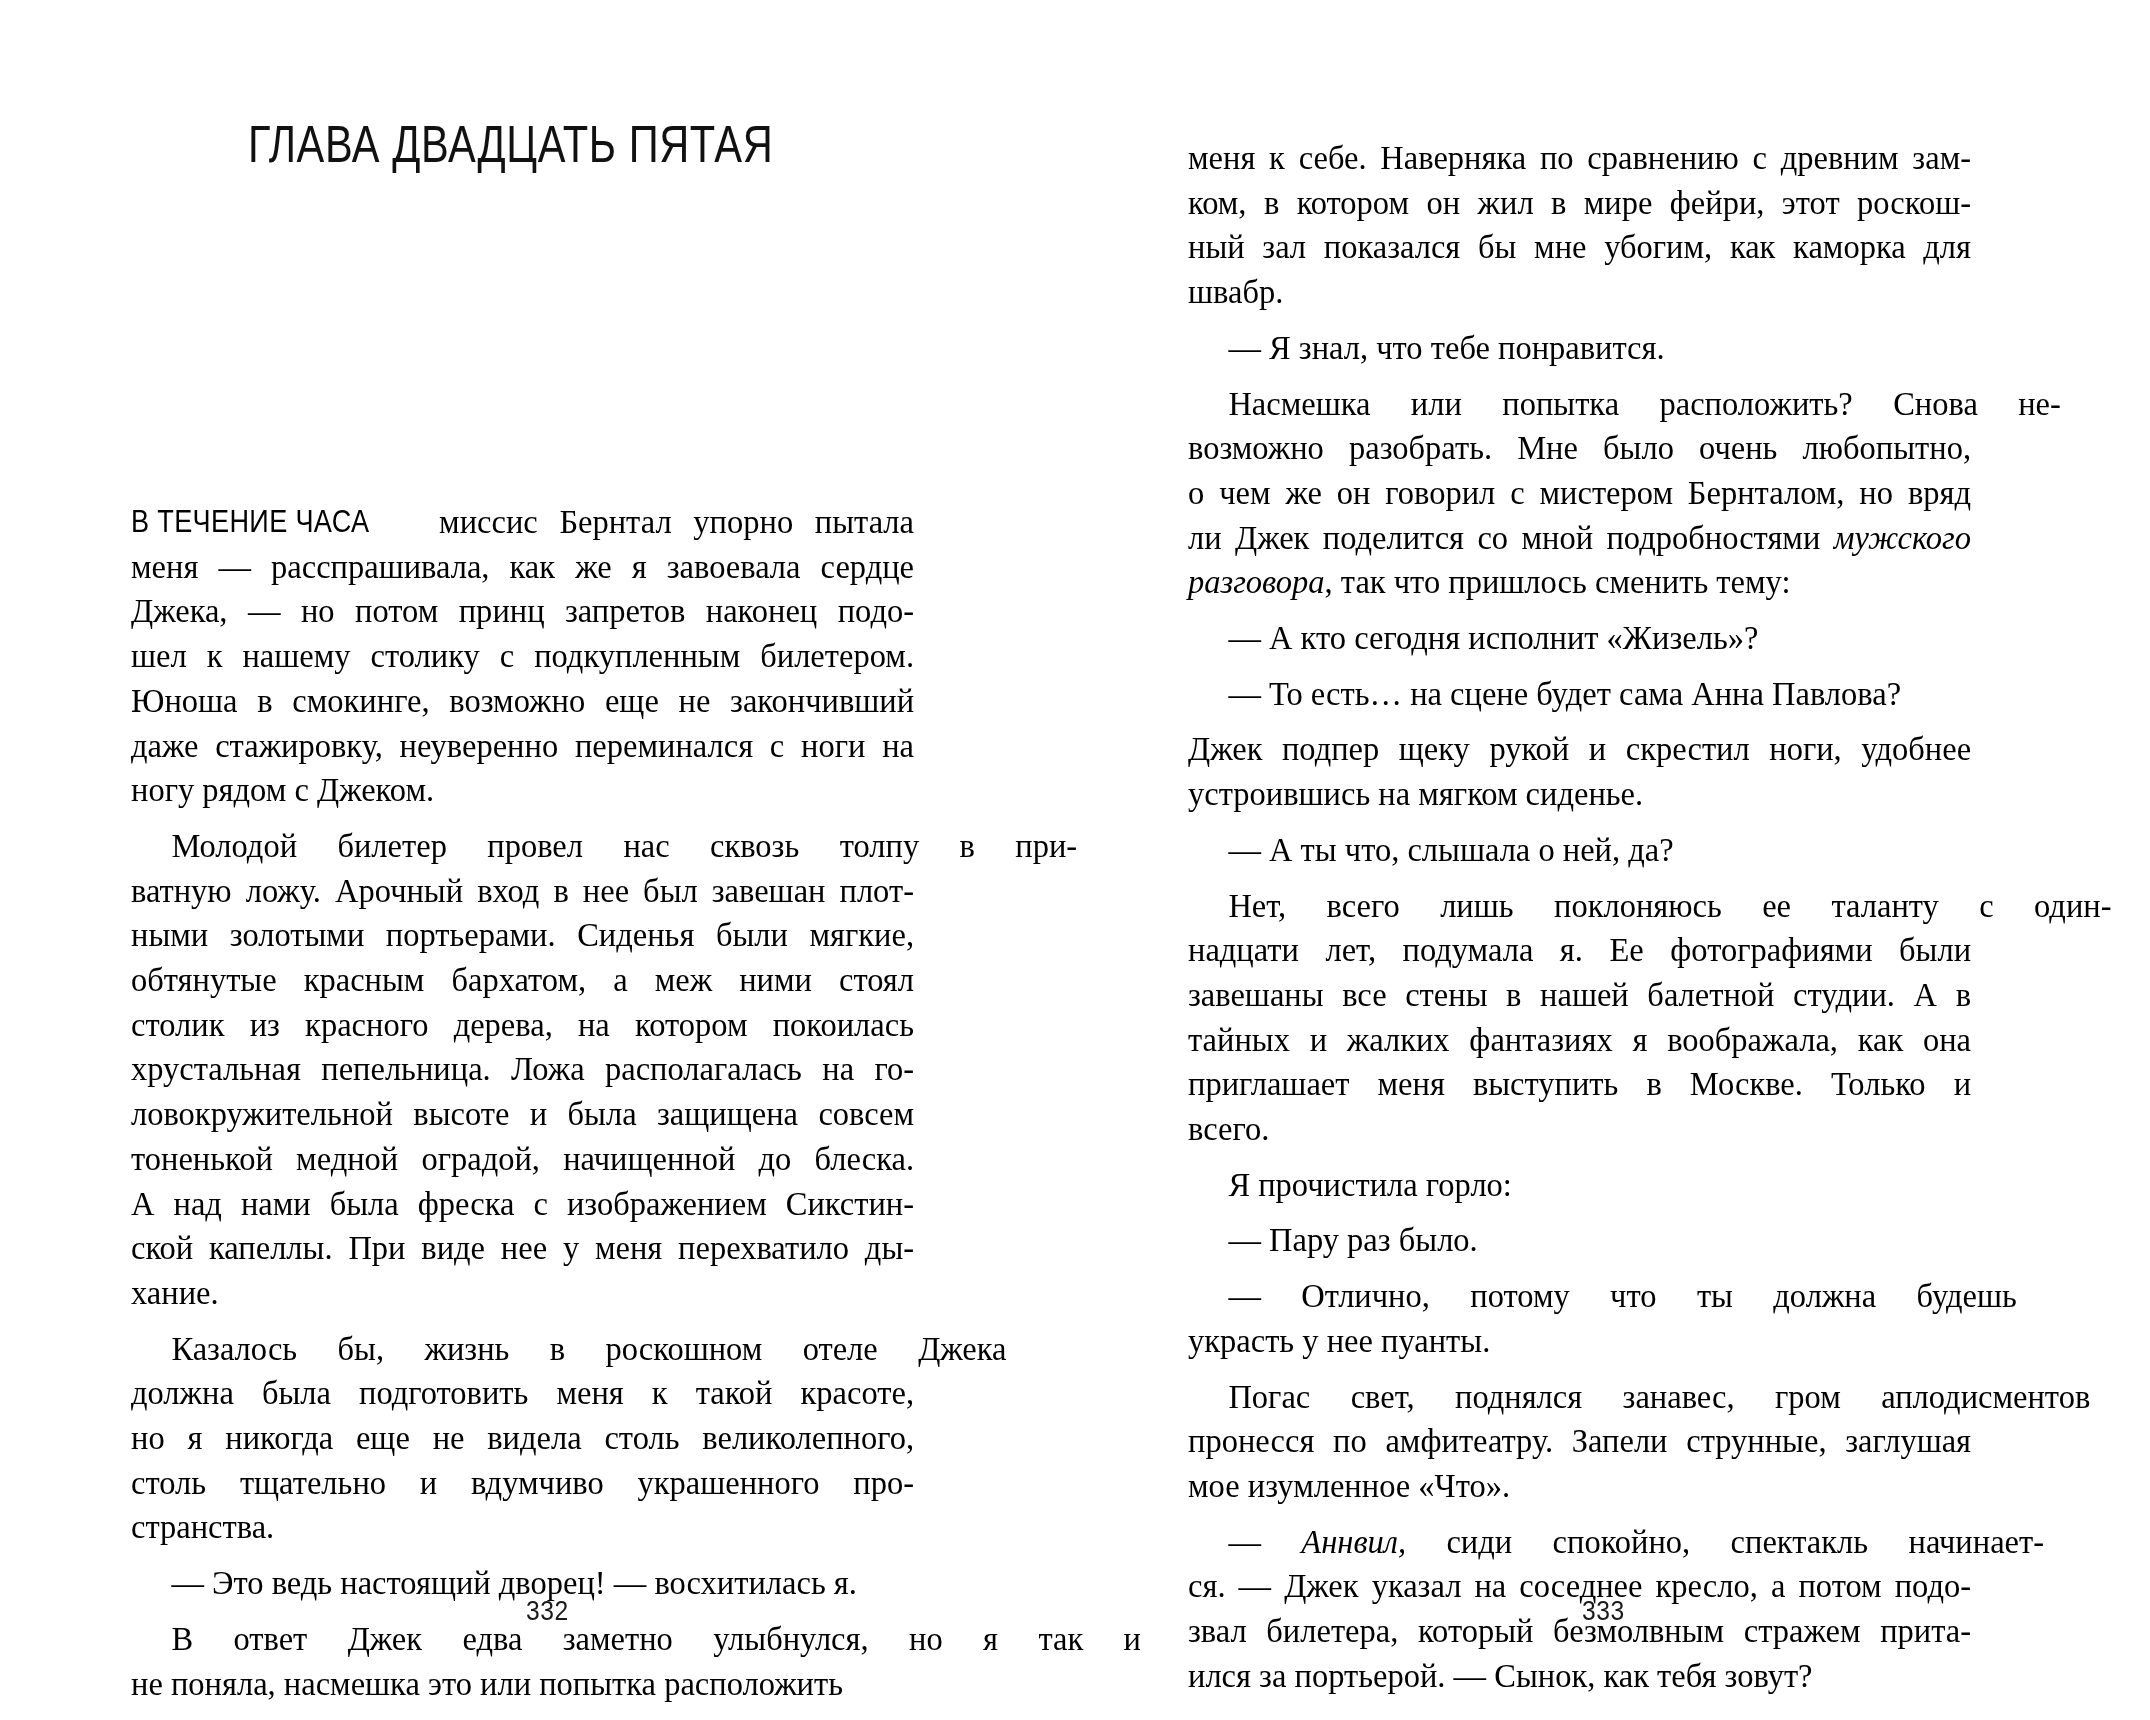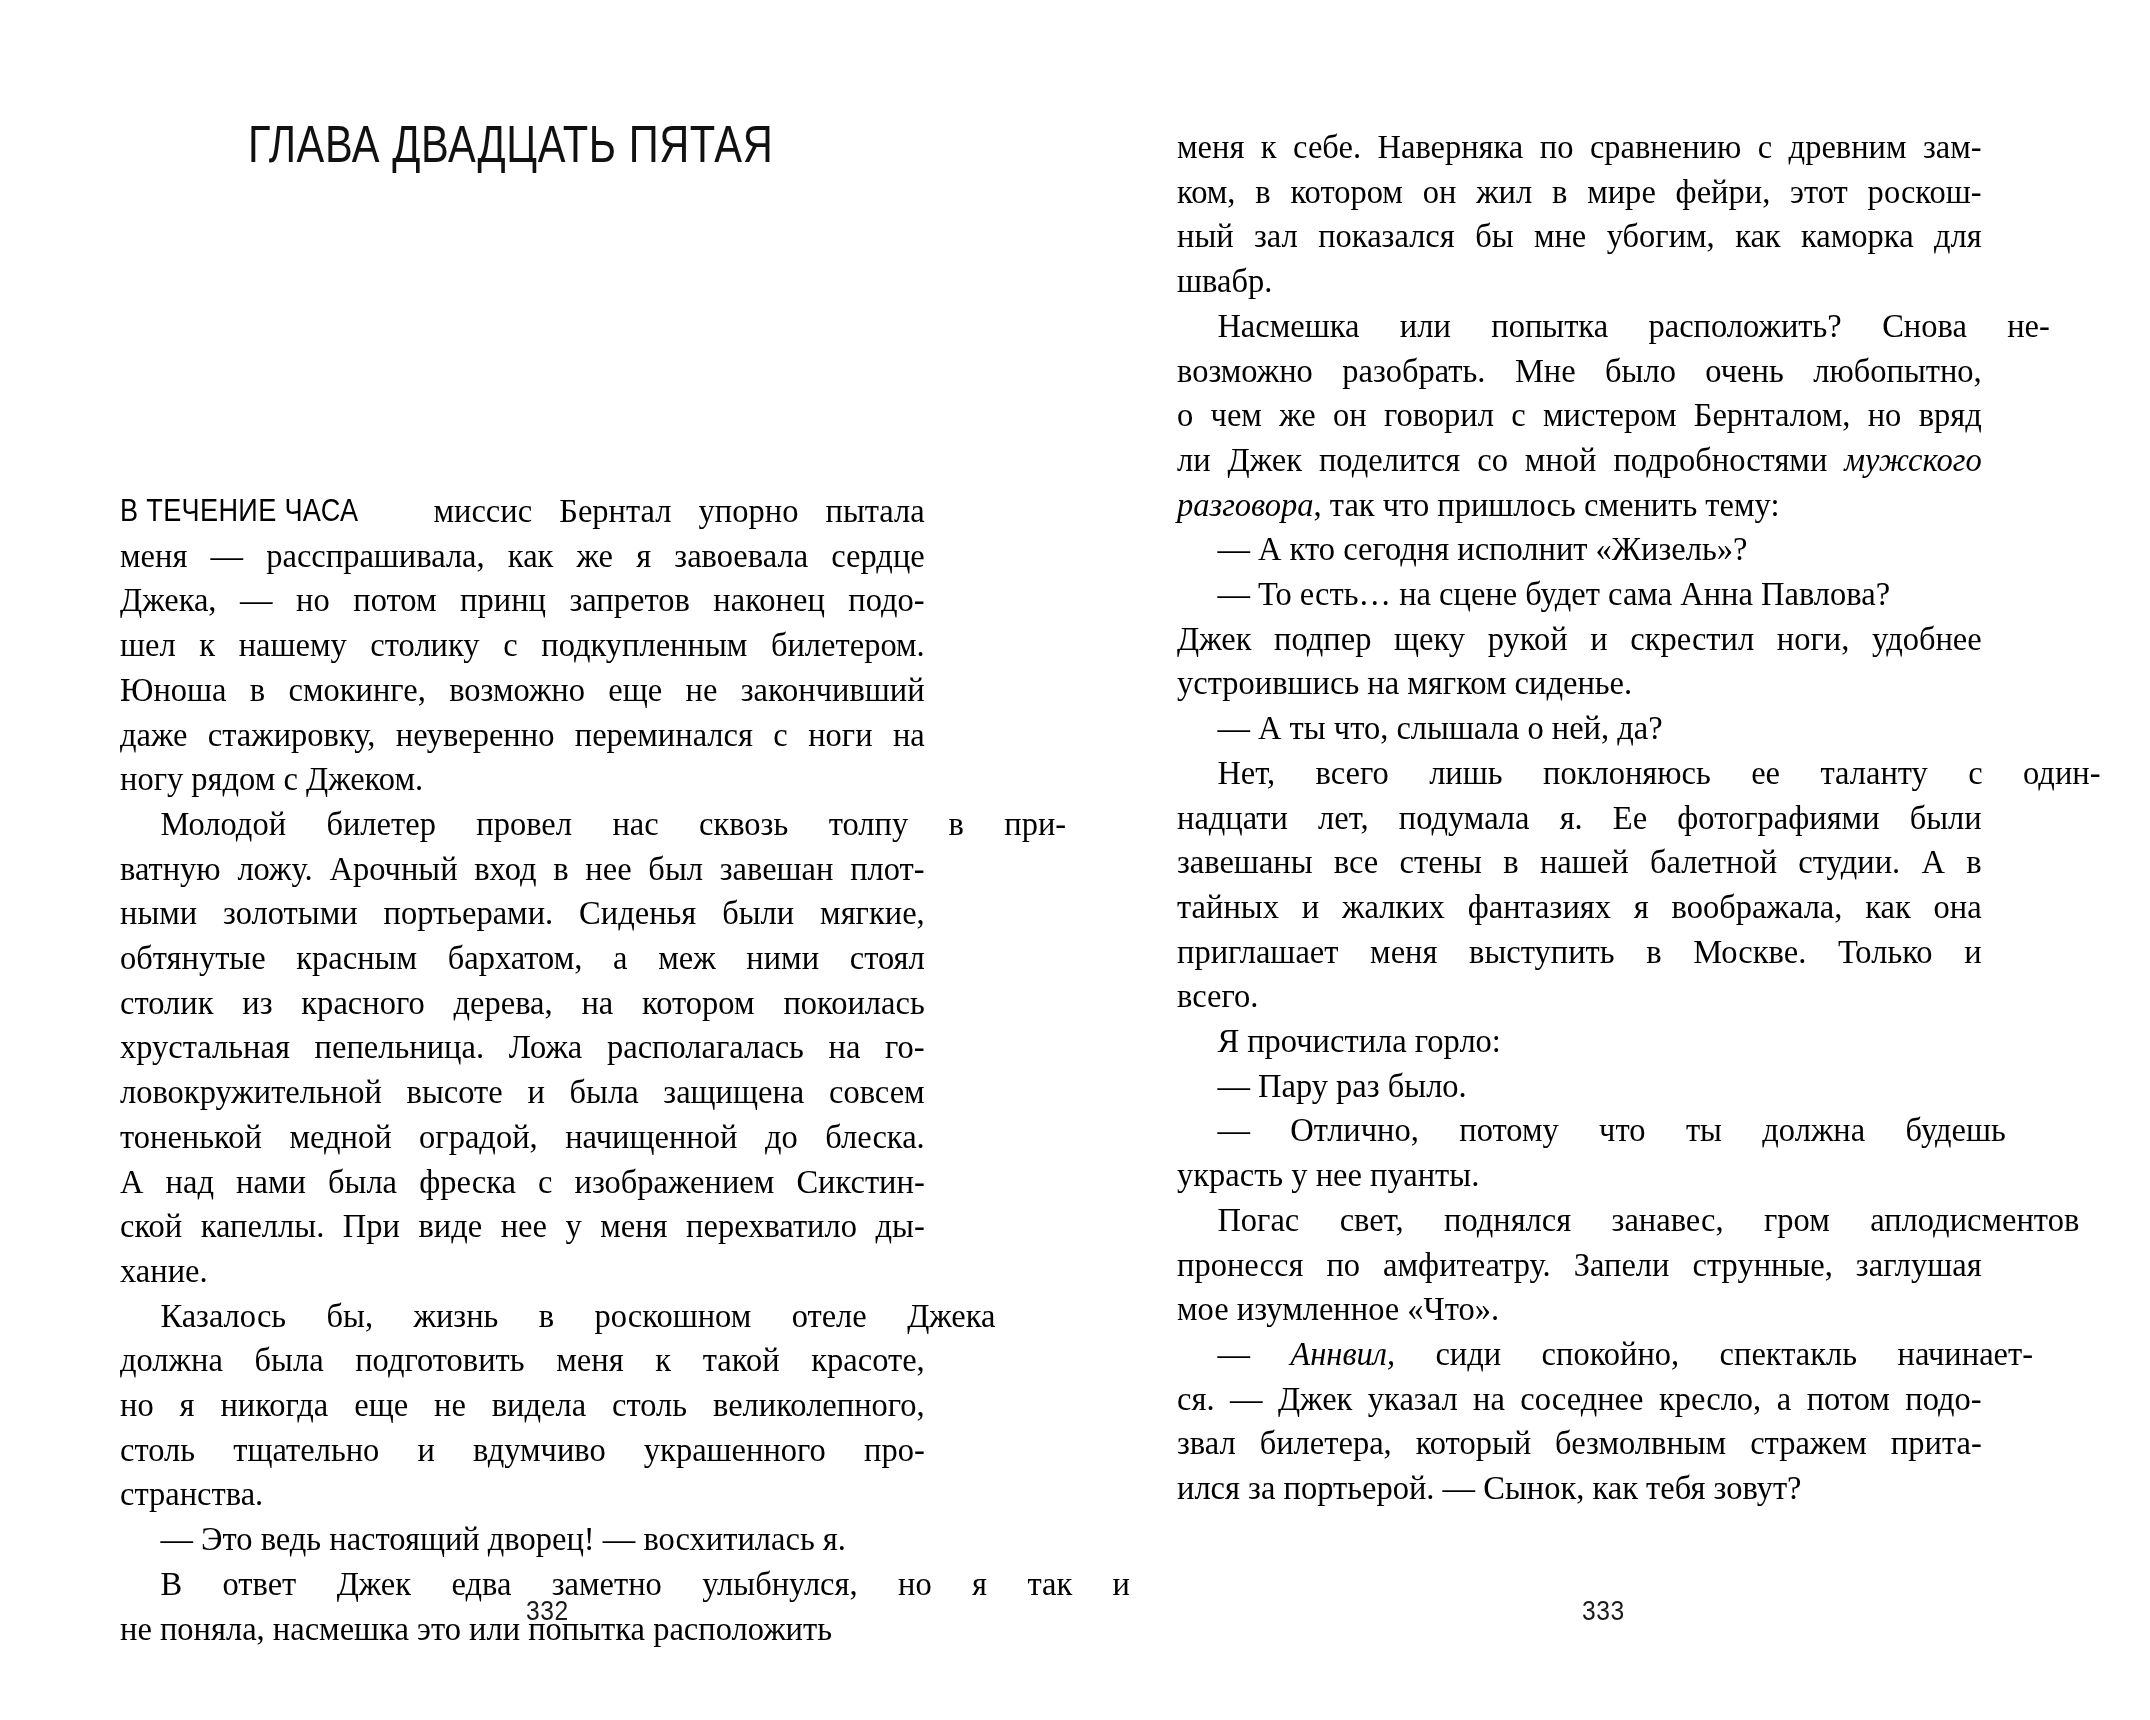--- a/index.html
+++ b/index.html
@@ -55,21 +55,21 @@
     position: absolute;
     top: 0;
     width: 817px;
     font-size: 33px;
     line-height: 1.355;
   }
   .page-left  .column { left: 120px; top: 489px; }
   .page-right .column { left: 134px; top: 125px; }
 
   .para {
-    margin: 0;
+    margin: 11px;
     padding: 0;
     text-align: justify;
     text-justify: inter-word;
     text-indent: 0;
   }
 
   
   .ln {
     display: block;
     width: 100%;
@@ -185,20 +185,23 @@
   <div class="page page-right">
 
     <div class="column" id="right-column">
         <div class="para">
           <div class="ln"><span>меня</span><span>к</span><span>себе.</span><span>Наверняка</span><span>по</span><span>сравнению</span><span>с</span><span>древним</span><span>зам-</span></div>
           <div class="ln"><span>ком,</span><span>в</span><span>котором</span><span>он</span><span>жил</span><span>в</span><span>мире</span><span>фейри,</span><span>этот</span><span>роскош-</span></div>
           <div class="ln"><span>ный</span><span>зал</span><span>показался</span><span>бы</span><span>мне</span><span>убогим,</span><span>как</span><span>каморка</span><span>для</span></div>
           <div class="ln last">швабр.</div>
         </div>
         <div class="para">
+          <div class="ln last indent just">— Я знал, что тебе понравится.</div>
+        </div>
+        <div class="para">
           <div class="ln indent just"><span>Насмешка</span><span>или</span><span>попытка</span><span>расположить?</span><span>Снова</span><span>не-</span></div>
           <div class="ln"><span>возможно</span><span>разобрать.</span><span>Мне</span><span>было</span><span>очень</span><span>любопытно,</span></div>
           <div class="ln"><span>о</span><span>чем</span><span>же</span><span>он</span><span>говорил</span><span>с</span><span>мистером</span><span>Бернталом,</span><span>но</span><span>вряд</span></div>
           <div class="ln"><span>ли</span><span>Джек</span><span>поделится</span><span>со</span><span>мной</span><span>подробностями</span><span><em>мужского</em></span></div>
           <div class="ln last"><em>разговора</em>, так что пришлось сменить тему:</div>
         </div>
         <div class="para">
           <div class="ln last indent just">— А кто сегодня исполнит «Жизель»?</div>
         </div>
         <div class="para">

